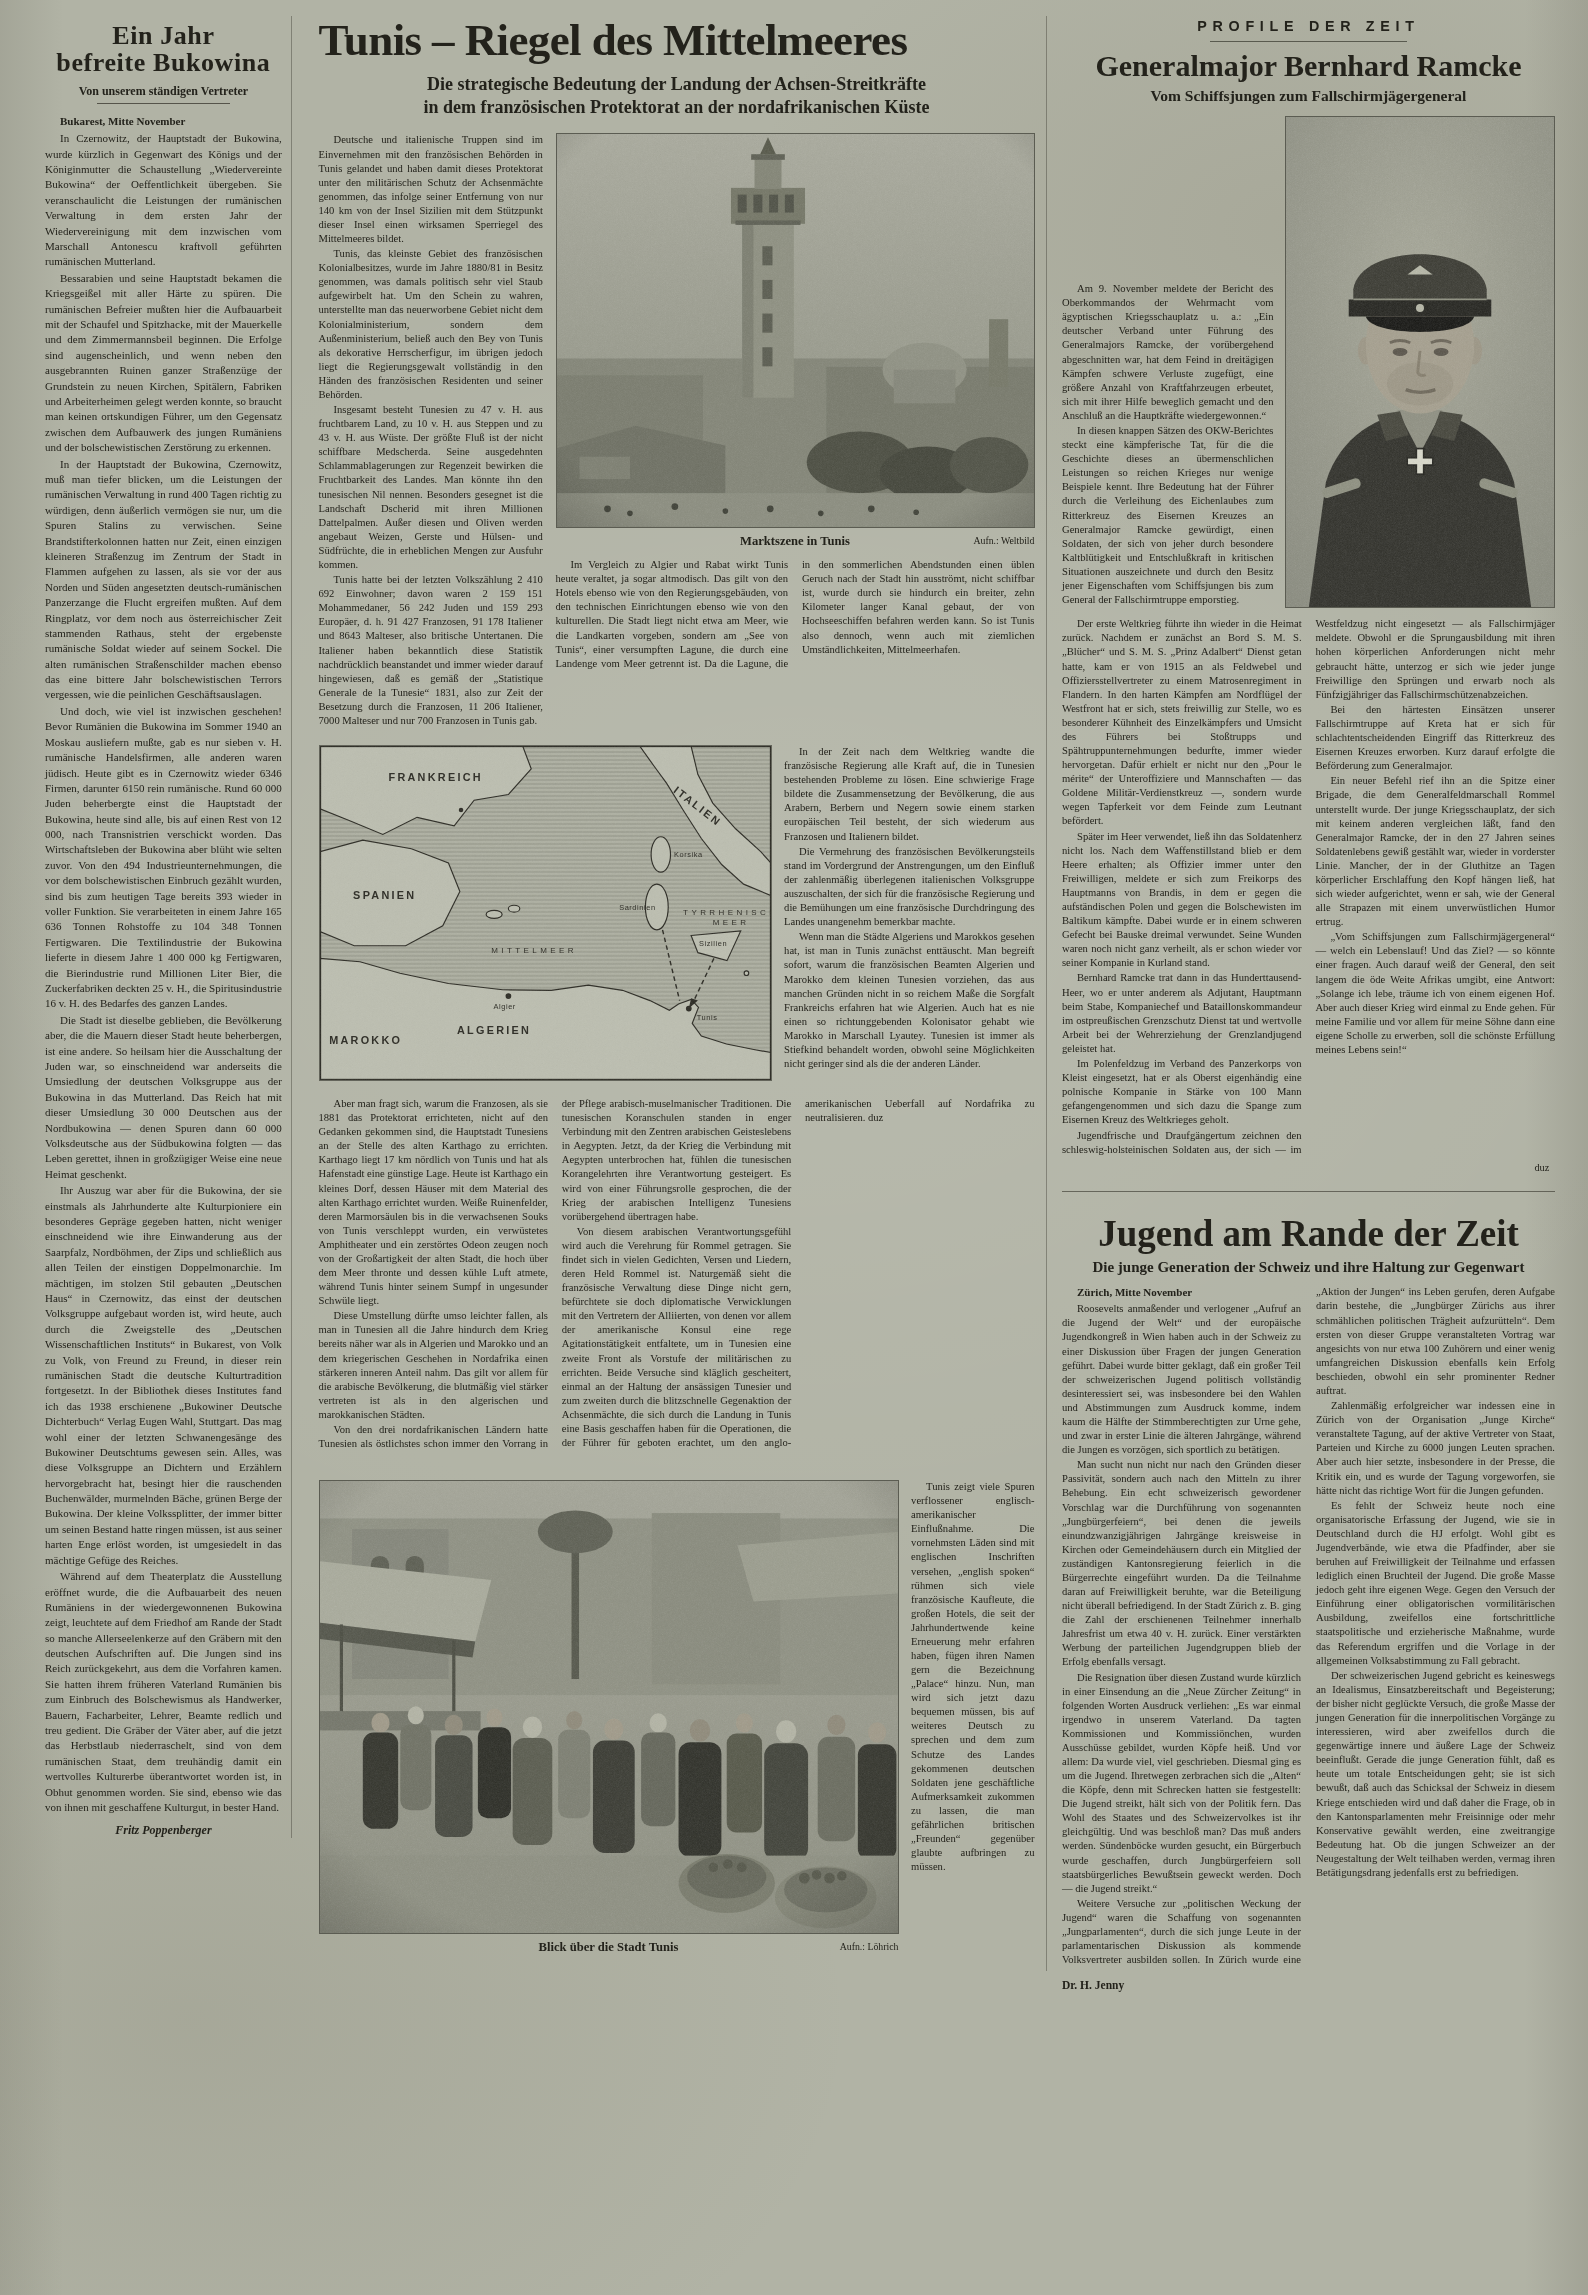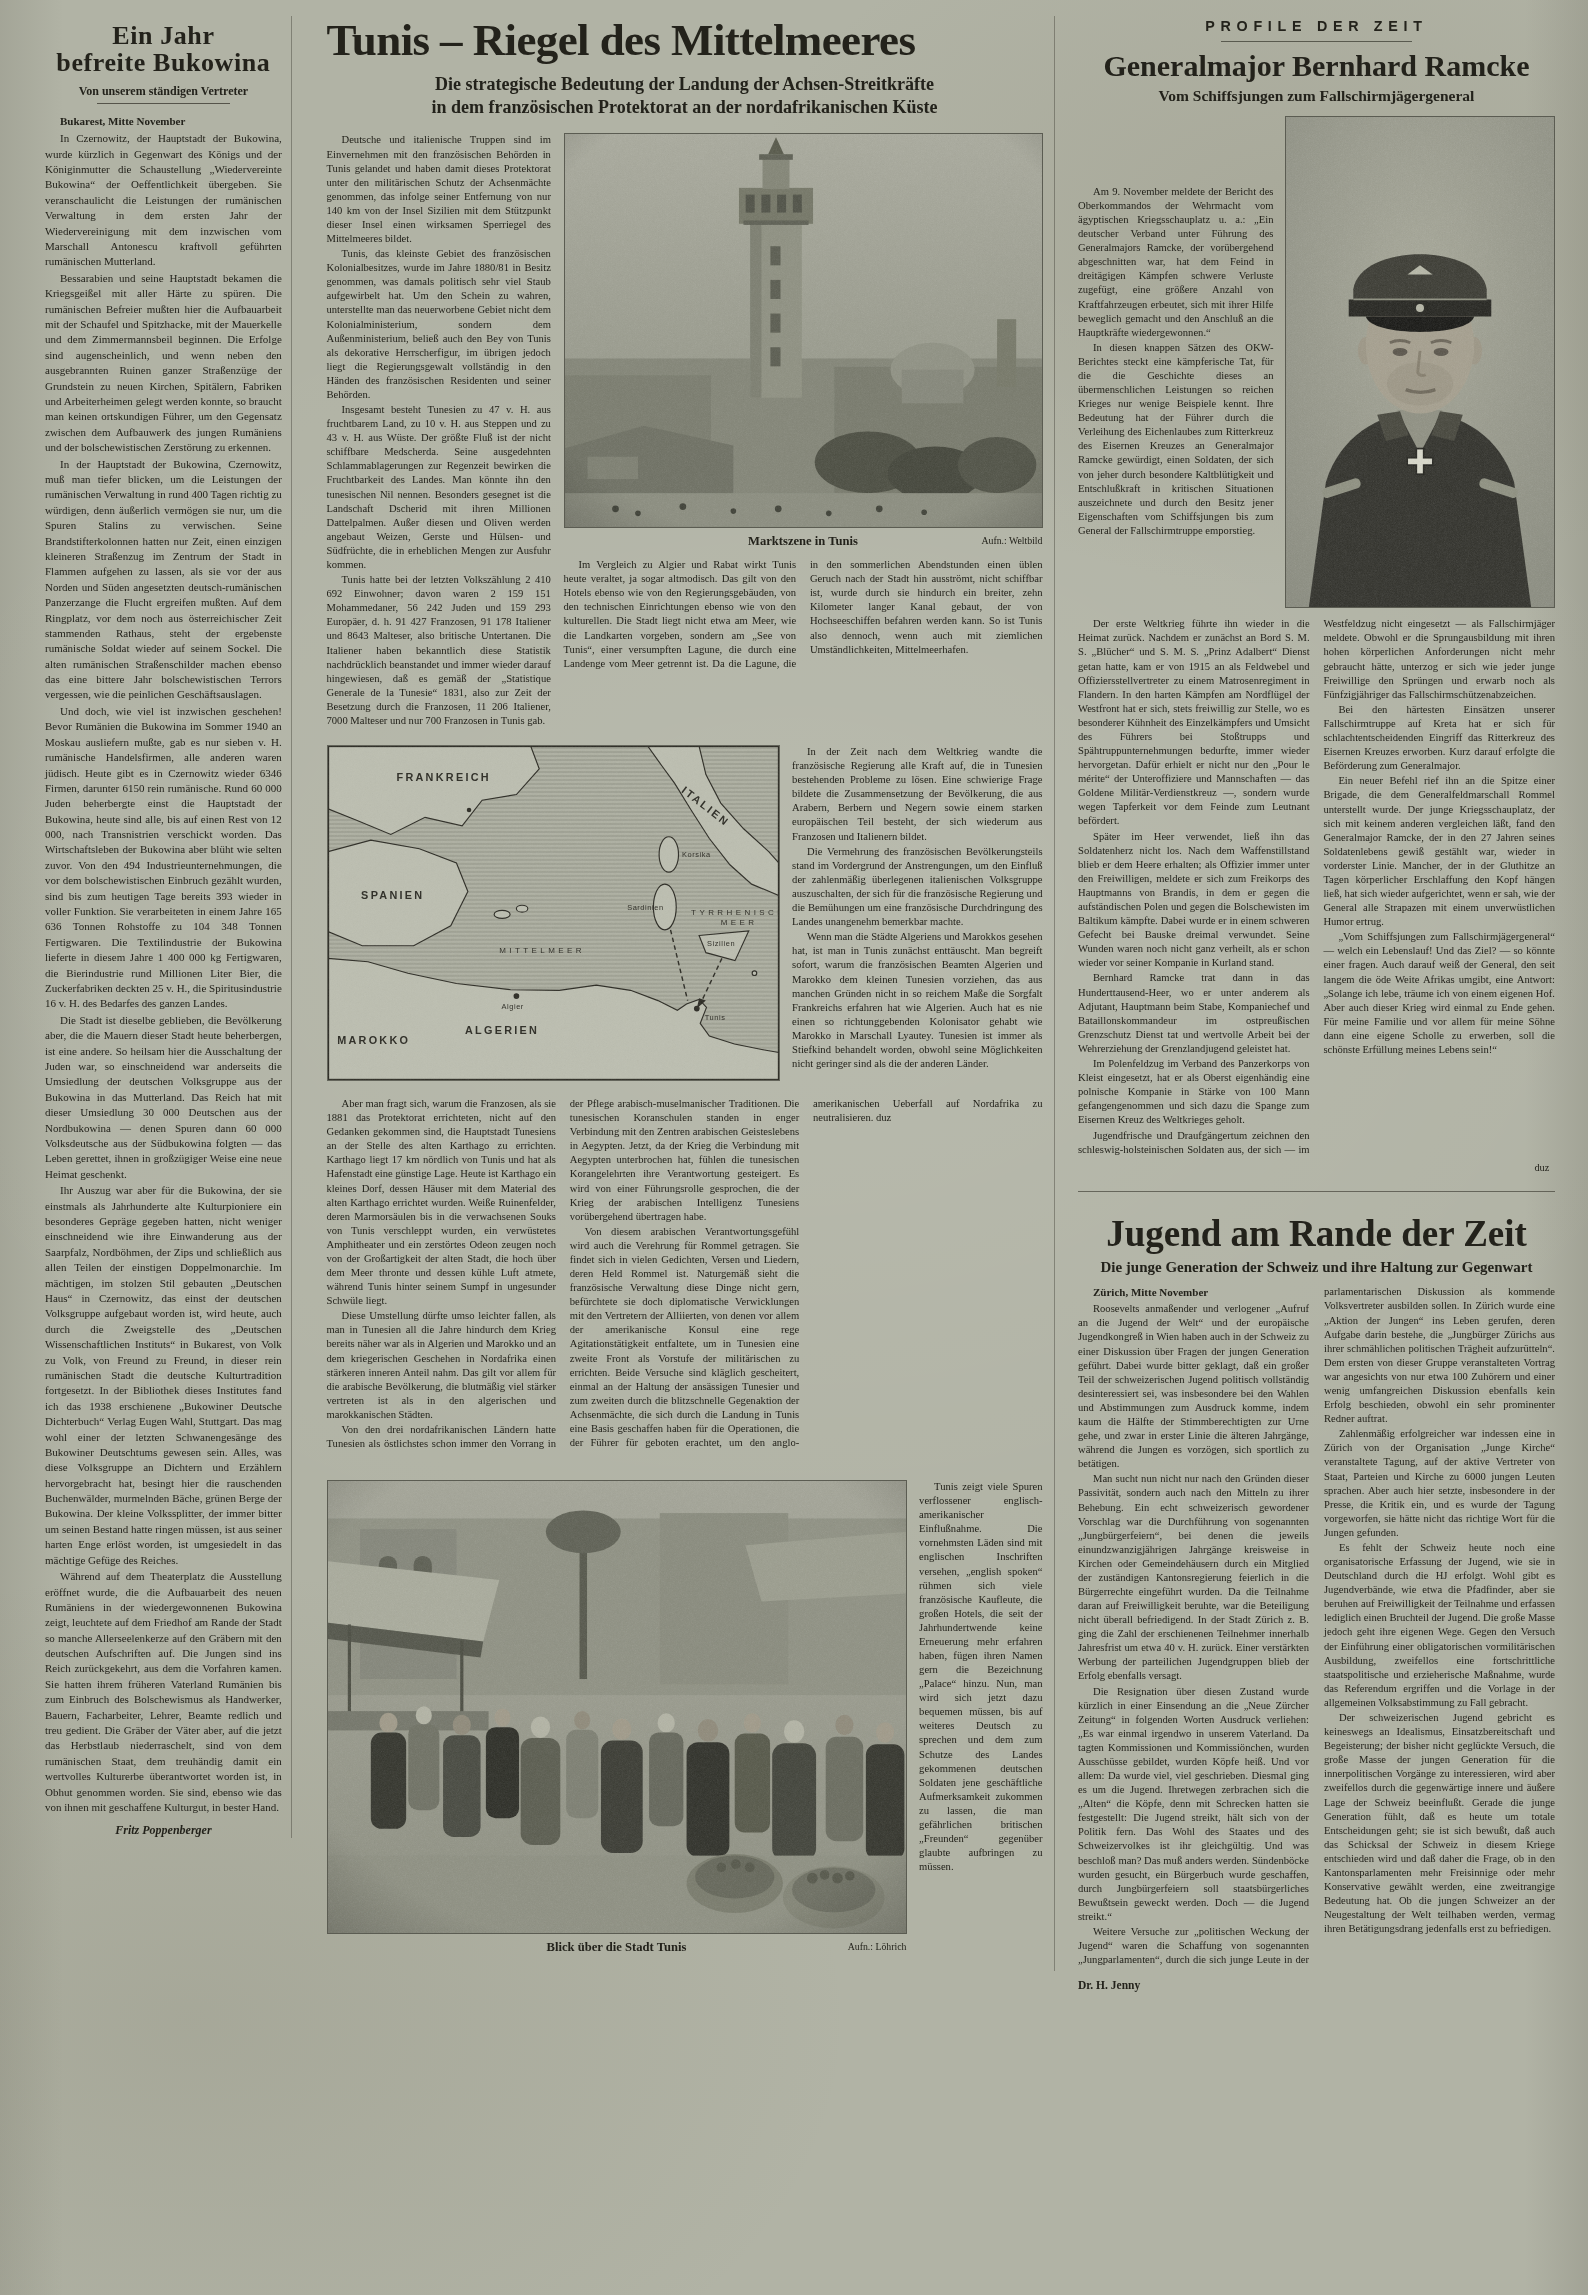--- a/index.html
+++ b/index.html
@@ -11,21 +11,21 @@
       radial-gradient(803px 516px at 82% 10%, rgba(125,120,100,.18), transparent 70%),
       radial-gradient(918px 631px at 12% 88%, rgba(110,108,88,.16), transparent 72%),
       radial-gradient(1263px 918px at 50% 40%, rgba(255,255,252,.10), transparent 75%),
       linear-gradient(90deg, rgba(80,78,66,.14), rgba(80,78,66,0) 4%, rgba(80,78,66,0) 96%, rgba(80,78,66,.16));}
   
   .masthead{display:flex;align-items:baseline;justify-content:space-between;padding:55px 37px 9.2px 45px;border-bottom:1.7px solid #32312a}
   .mh-date,.mh-issue{font-size:15.5px;font-weight:bold;letter-spacing:0.3px}
   .mh-title{font-size:24px;font-weight:bold;letter-spacing:0.6px}
   .mh-issue span{margin-left:15px}
   
-  .content{display:flex;gap:23px;padding:16px 33px 0 45px;align-items:flex-start}
+  .content{display:flex;gap:15px;padding:16px 33px 0 45px;align-items:flex-start}
   .col-left{width:247px;flex:none;padding-right:9.2px;border-right:0.6px solid rgba(50,48,40,.38)}
   .col-center{width:740px;flex:none;padding:0 11.5px;border-right:0.6px solid rgba(50,48,40,.38)}
   .col-right{flex:1;min-width:0}
   
   .body-text{font-size:10.6px;line-height:1.33;text-align:justify;overflow-wrap:break-word;hyphens:auto}
   .body-text p{text-indent:15px;margin:0 0 1.1px}
   .dateline{font-weight:bold;font-size:11px;margin:0 0 2.3px;text-indent:15px}
   
   .buk-title{font-size:26px;line-height:1.06;text-align:center;font-weight:bold;letter-spacing:0.6px;margin:5.7px 0 6.9px}
   .buk-byline{text-align:center;font-size:12px;font-weight:bold;margin-bottom:4.6px}
@@ -46,21 +46,21 @@
   .map-figure{width:453px;flex:none}
   .flow-b{flex:1}
   .flow-c{columns:3;column-gap:13.8px;height:367px;column-fill:auto;margin-bottom:16px}
   .fig-city{width:580px;flex:none}
   .flow-d{flex:1}
   
   .kicker{text-align:center;font-family:"Liberation Sans","DejaVu Sans",sans-serif;font-weight:bold;font-size:14.3px;letter-spacing:5.7px;margin:2.3px 0 6.9px}
   .kicker-rule{width:40%;height:1.1px;background:rgba(45,44,36,.65);margin:0 auto 8px}
   .ram-headline{font-size:30px;font-weight:bold;text-align:center;line-height:1.05;margin-bottom:5.7px}
   .ram-subhead{font-size:15.5px;font-weight:bold;text-align:center;margin-bottom:10.3px}
-  .ram-lead-row{display:flex;gap:11.5px;margin-bottom:9.2px;align-items:center}
+  .ram-lead-row{display:flex;gap:11.5px;margin-bottom:9.2px;align-items:flex-end}
   .ram-lead{flex:1}
   .fig-portrait{width:270px;flex:none}
   .ram-cols{columns:2;column-gap:13.8px;height:545px;column-fill:auto}
   .initials{text-align:right;font-size:10.3px;padding-right:5.7px}
   
   .jugend{border-top:1.1px solid rgba(50,48,40,.6);margin-top:18px;padding-top:23px}
   .jug-headline{font-size:37px;font-weight:bold;text-align:center;line-height:1;margin-bottom:6.9px}
   .jug-subhead{font-size:15px;font-weight:bold;text-align:center;margin-bottom:9.2px}
   .jug-cols{columns:2;column-gap:15px;height:689px;column-fill:auto}
   .signature{text-align:left;font-weight:bold;font-size:11.5px;margin-top:4.6px;padding-right:5.7px}

